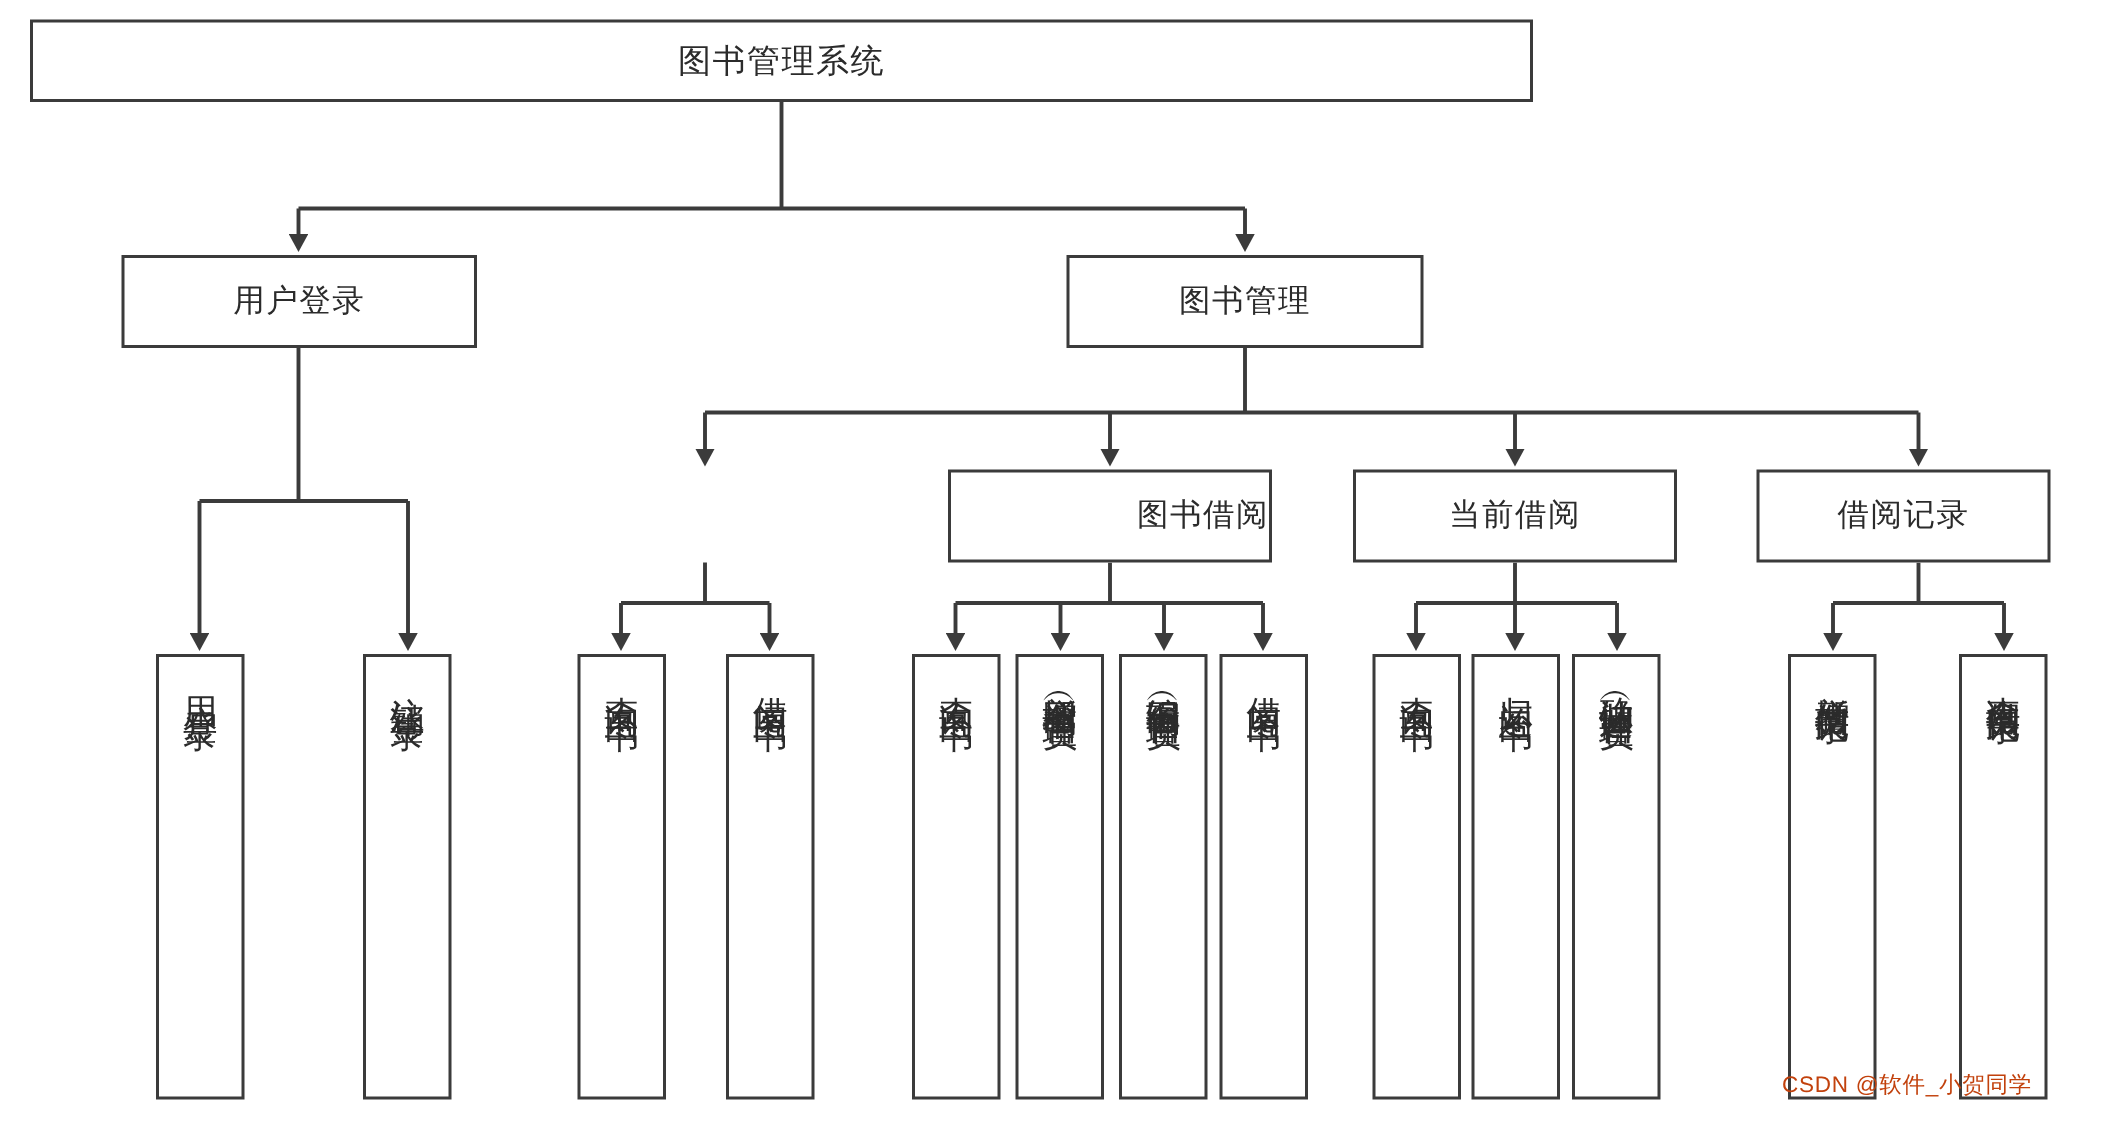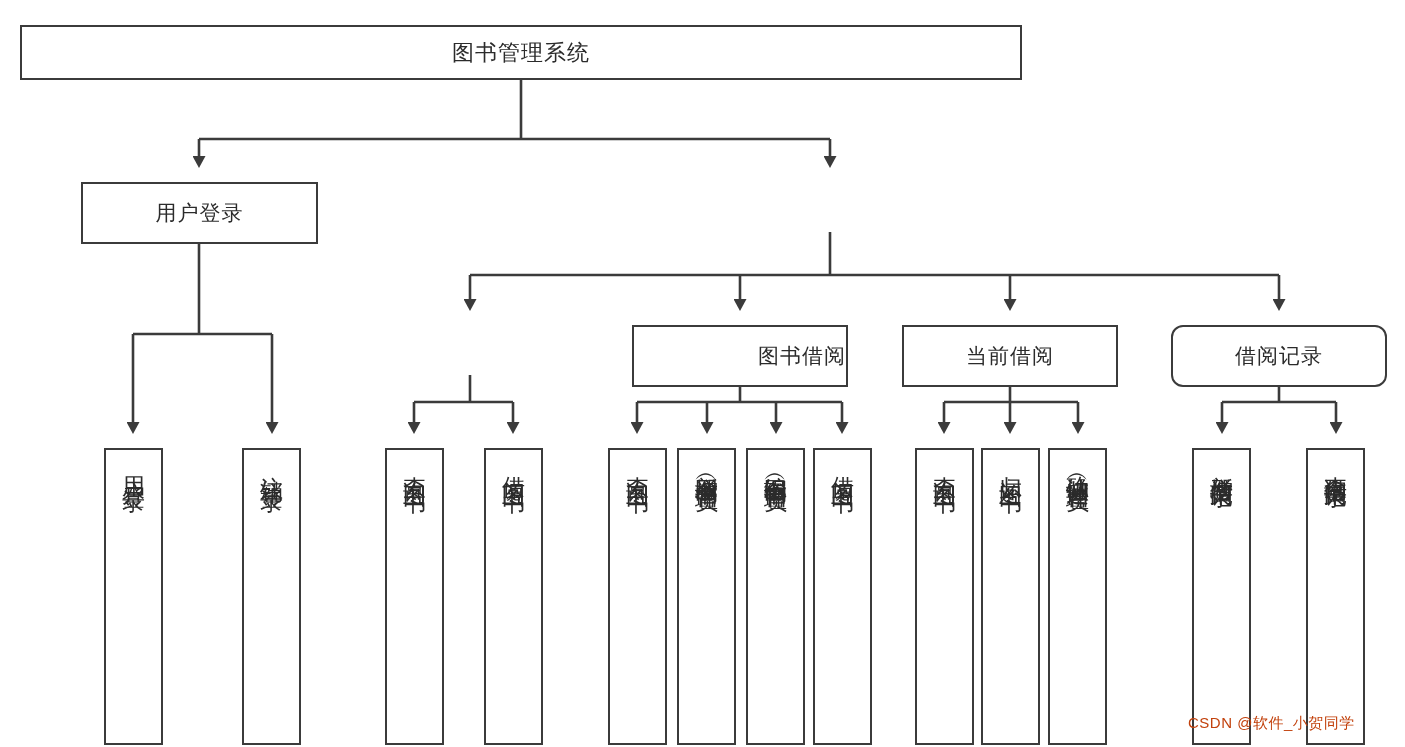--- a/index.html
+++ b/index.html
@@ -27,21 +27,20 @@
   }
   .node {
     position: absolute;
     box-sizing: border-box;
     border: 2px solid #3b3b3b;
     background: #ffffff;
     display: flex;
     align-items: center;
     justify-content: center;
     color: #2b2b2b;
-    margin-top: 12px;
   }
   .node .lbl {
     display: block;
     line-height: 1.15;
     text-align: center;
     white-space: nowrap;
   }
   
   .node.h .lbl {
     font-size: 21px;
@@ -135,28 +134,31 @@
     </g>
   </svg>
 
   <div class="node h root" style="left:20px; top:13px; width:1002px; height:55px;">
     <span class="lbl">图书管理系统</span>
   </div>
 
   <div class="node h" style="left:81px; top:170px; width:237px; height:62px;">
     <span class="lbl">用户登录</span>
   </div>
+  <div class="node h" style="left:711px; top:170px; width:238px; height:62px;">
+    <span class="lbl">图书管理</span>
+  </div>
 
   <div class="node h" style="left:632px; top:313px; width:216px; height:62px;justify-content:flex-end;">
     <span class="lbl">图书借阅</span>
   </div>
   <div class="node h" style="left:902px; top:313px; width:216px; height:62px;">
     <span class="lbl">当前借阅</span>
   </div>
-  <div class="node h" style="left:1171px; top:313px; width:216px; height:62px;border-radius:12px;">
+  <div class="node h" style="left:1171px; top:313px; width:196px; height:62px;">
     <span class="lbl">借阅记录</span>
   </div>
 
   <div class="node v" style="left:104px; top:436px; width:59px; height:297px;">
     <span class="lbl">用户登录</span>
   </div>
   <div class="node v" style="left:242px; top:436px; width:59px; height:297px;">
     <span class="lbl">注销登录</span>
   </div>
 

